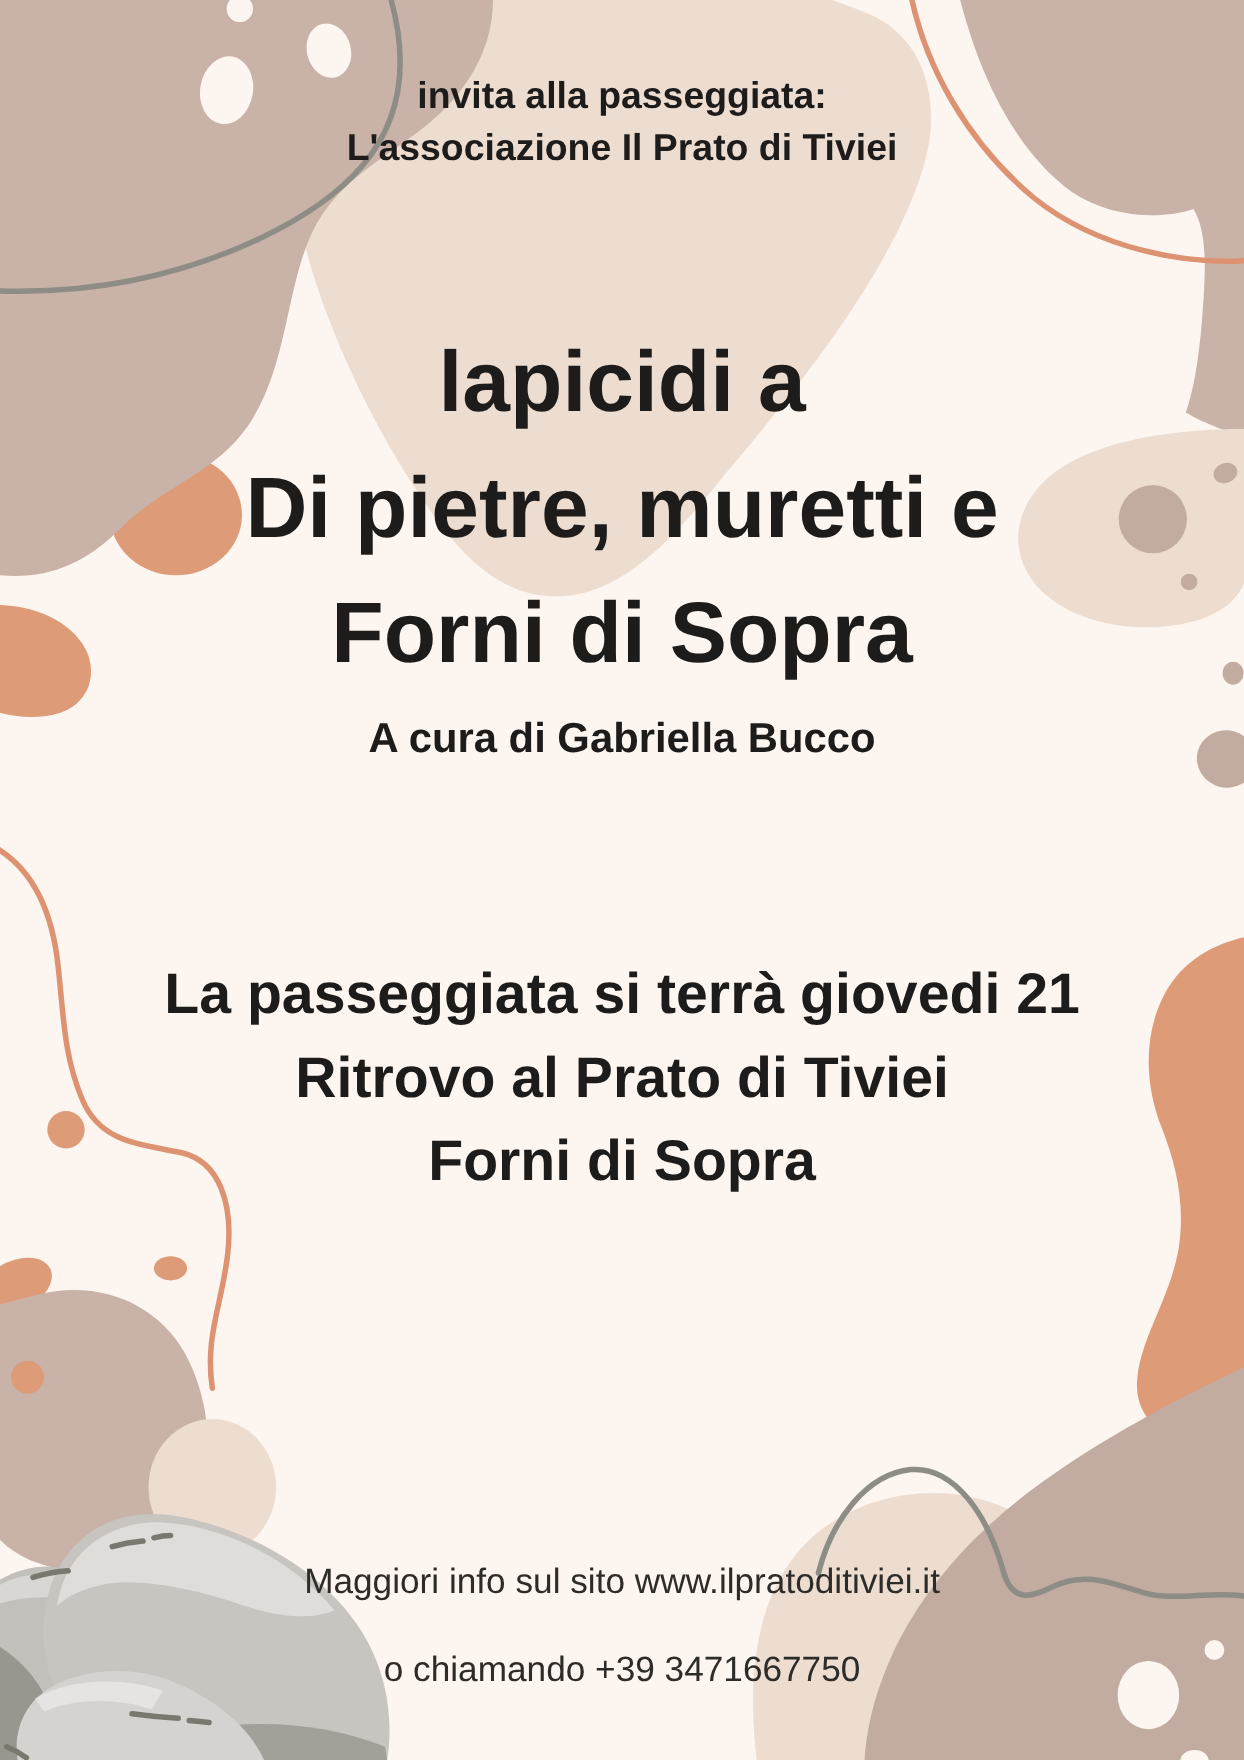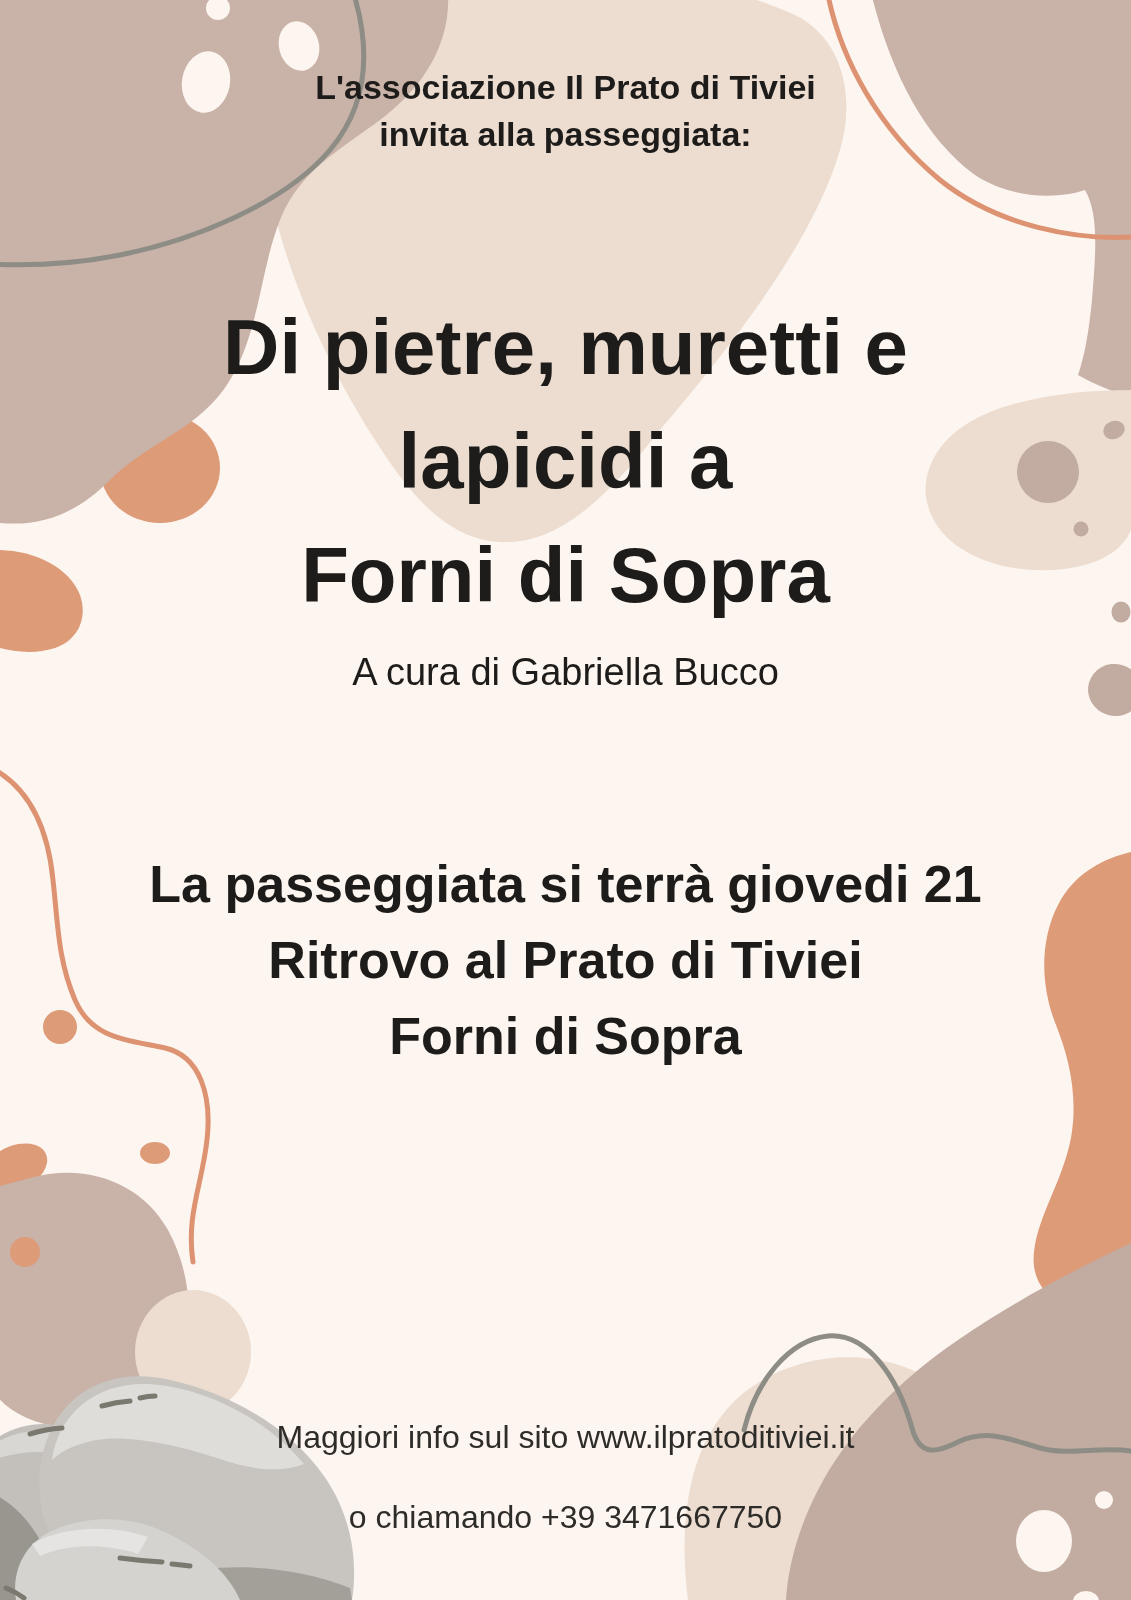--- a/index.html
+++ b/index.html
@@ -8,22 +8,22 @@
     width:1131px;
     height:1600px;
     background:var(--background,#fdf5ef);
     overflow:hidden;
     font-family:"Liberation Sans",sans-serif;
   }
   .bg-art{position:absolute;left:0;top:0;width:1131px;height:1600px;}
   .txt{position:absolute;left:0;width:100%;text-align:center;color:var(--text,#1d1c1a);}
   .header{top:64px;font-size:34px;line-height:47px;font-weight:700;}
   .title{top:290px;font-size:78px;line-height:114px;font-weight:700;margin:0;}
-  .byline{top:645px;font-size:38px;line-height:54px;font-weight:400;}
-  .details{top:846px;font-size:52px;line-height:76px;font-weight:700;}
+  .byline{top:645px;font-size:38px;line-height:54px;font-weight:700;}
+  .details{top:866px;font-size:52px;line-height:76px;font-weight:700;}
   .footer{top:1397px;font-size:32px;line-height:80px;font-weight:400;color:var(--footer-text,#2e2c29);}
   
   .f-taupe{fill:var(--taupe,#c9b2a8);}
   .f-taupe-deep{fill:var(--taupe-deep,#c2aba1);}
   .f-beige{fill:var(--beige,#ecddd0);}
   .f-salmon{fill:var(--salmon,#dd9b78);}
   .f-bg{fill:var(--background,#fdf5ef);}
   .s-gray{stroke:var(--gray-line,#8d8d85);stroke-width:5;fill:none;stroke-linecap:round;}
   .s-salmon{stroke:var(--salmon-line,#dd9371);stroke-width:5;fill:none;stroke-linecap:round;}
 </style>
@@ -118,27 +118,27 @@
         <path d="M 140,1398 q 8,-2 15,-2"></path>
         <path d="M 30,1434 q 16,-5 32,-6"></path>
         <path d="M 120,1558 q 22,3 42,4"></path>
         <path d="M 172,1564 q 10,1 18,2"></path>
         <path d="M 6,1588 q 10,4 18,10"></path>
       </g>
     </g>
   </svg>
 
   <div class="txt header">
+    <div>invita alla passeggiata:</div>
     <div>L'associazione Il Prato di Tiviei</div>
-    <div>invita alla passeggiata:</div>
   </div>
 
   <h1 class="txt title">
+    <div>lapicidi a</div>
     <div>Di pietre, muretti e</div>
-    <div>lapicidi a</div>
     <div>Forni di Sopra</div>
   </h1>
 
   <div class="txt byline">A cura di Gabriella Bucco</div>
 
   <div class="txt details">
     <div>La passeggiata si terrà giovedi 21</div>
     <div>Ritrovo al Prato di Tiviei</div>
     <div>Forni di Sopra</div>
   </div>

